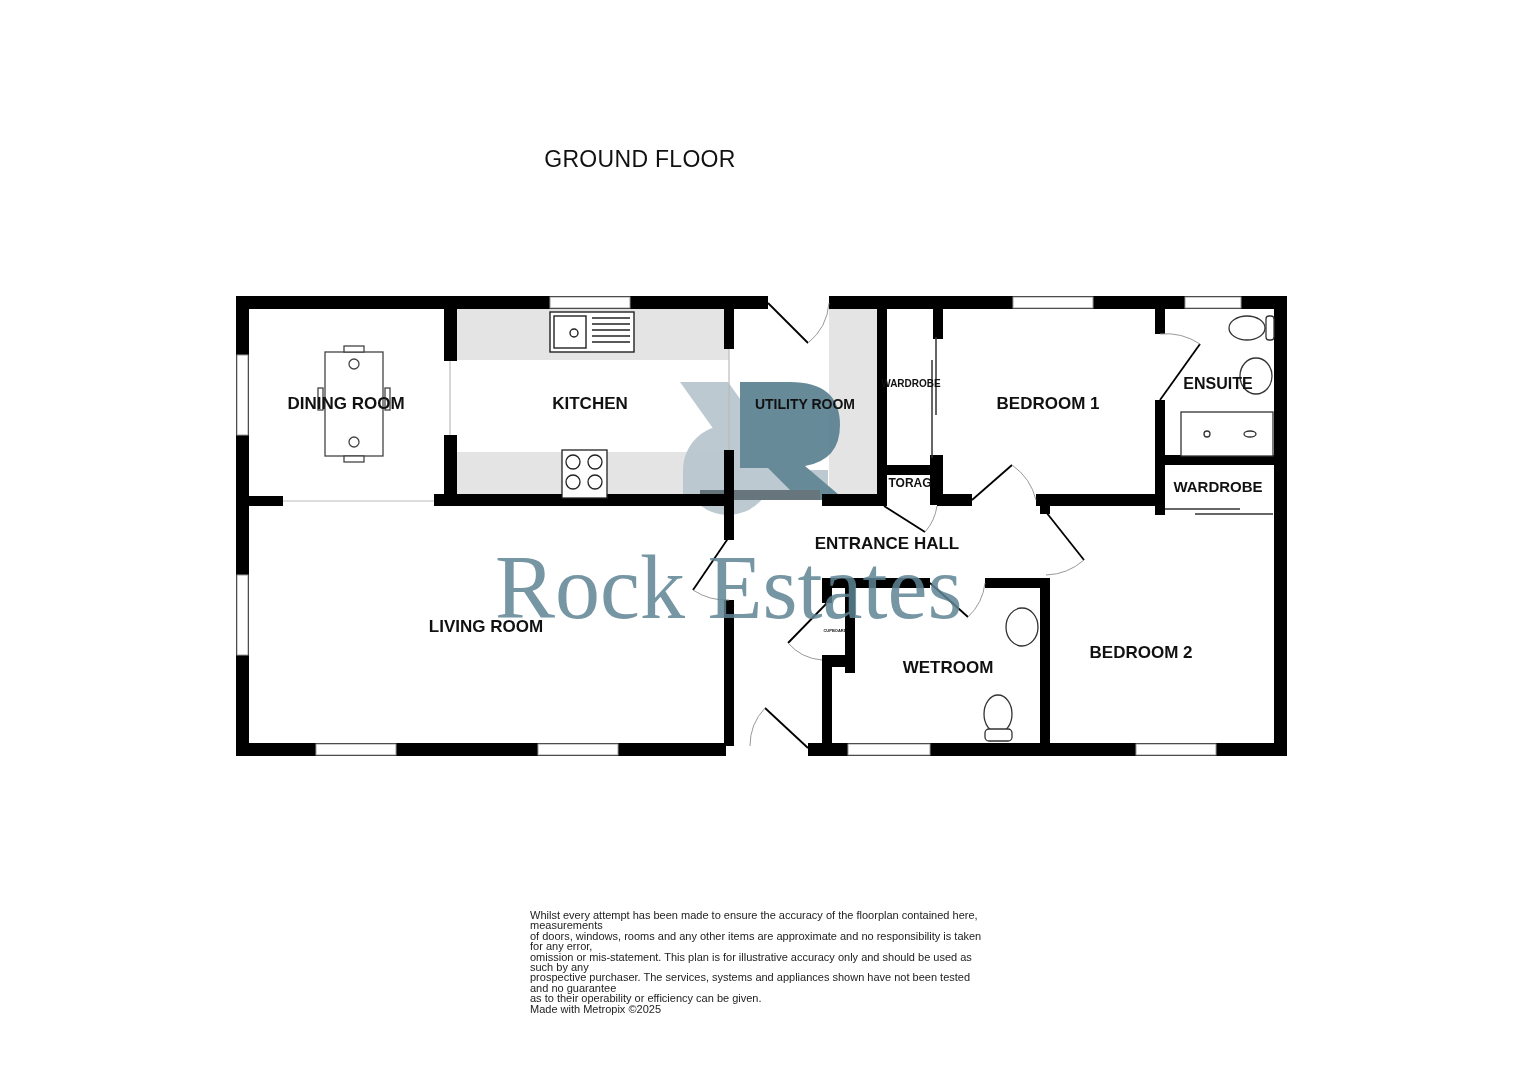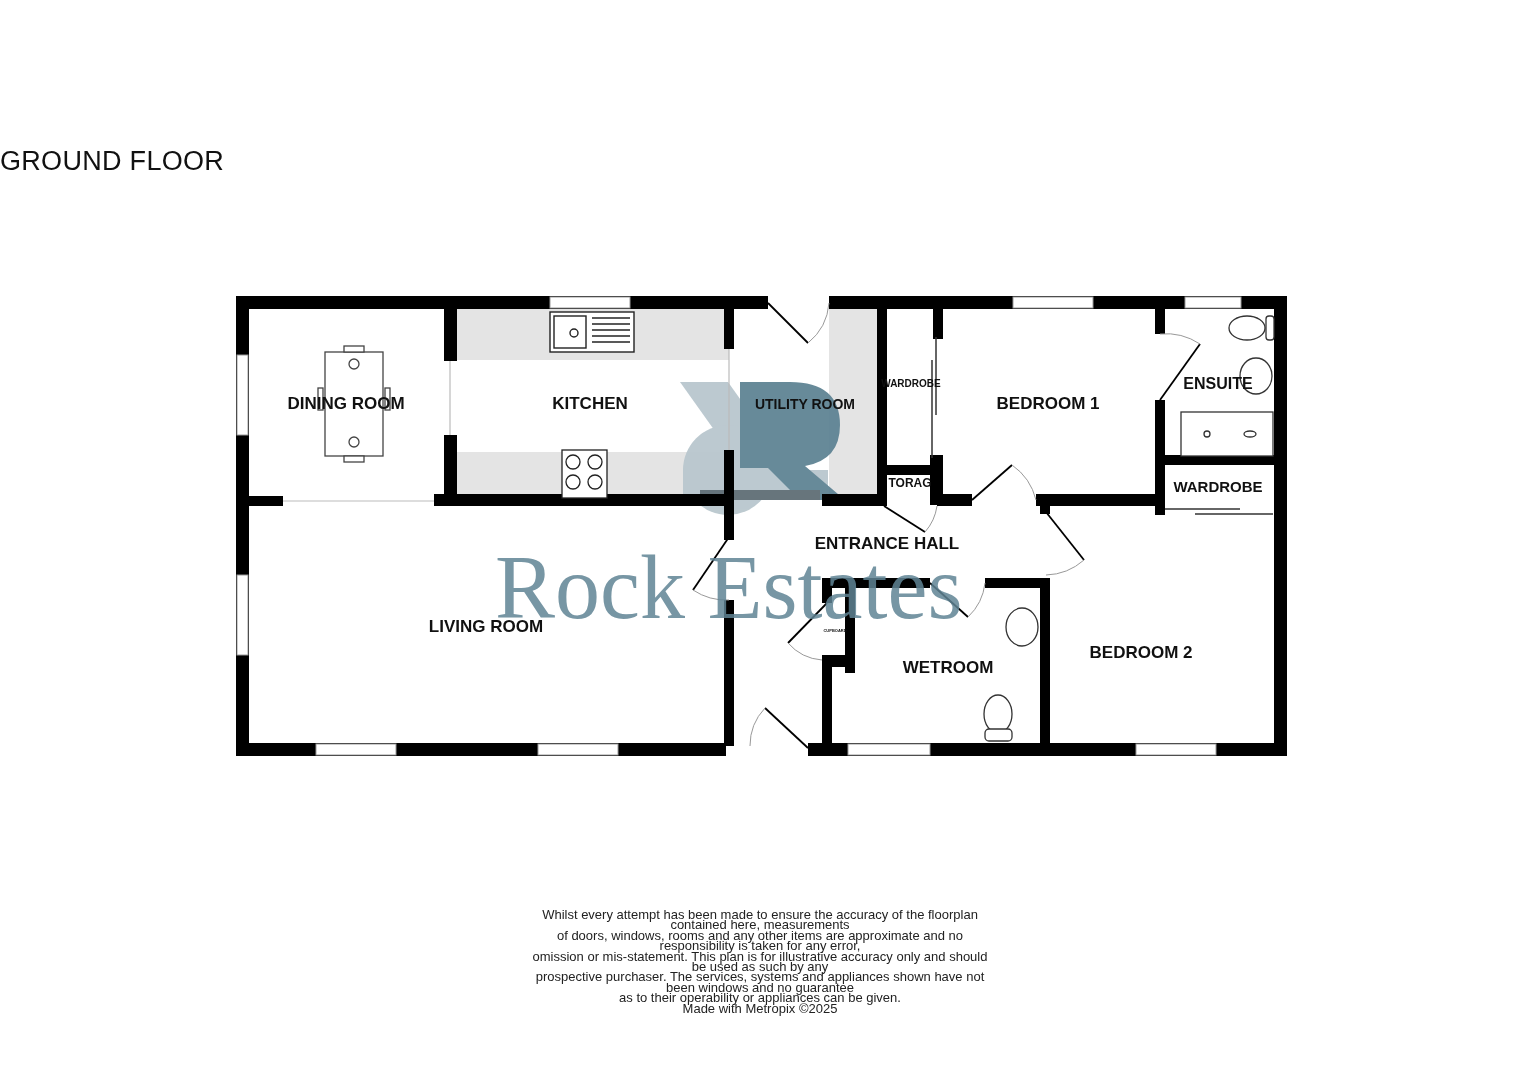--- a/index.html
+++ b/index.html
@@ -1,21 +1,21 @@
 <!DOCTYPE html>
 <html><head>
 <meta charset="utf-8">
 <style>
   html, body { margin: 0; padding: 0; background: #ffffff; }
   body { width: 1522px; height: 1080px; position: relative; overflow: hidden; font-family: "Liberation Sans", sans-serif; }
-  .title { position: absolute; left: 0; width: 1280px; top: 146px; font-size: 27px; color: #111; letter-spacing: 0.3px; }
+  .title { position: absolute; left: 0; width: 1280px; top: 146px; text-align: center; font-size: 23px; color: #111; letter-spacing: 0.3px; }
   svg.plan { position: absolute; left: 0; top: 0; }
   .room-label { font-family: "Liberation Sans", sans-serif; font-weight: bold; fill: #111; }
   .wm-text { font-family: "Liberation Serif", "DejaVu Serif", serif; }
-  .disclaimer { position: absolute; left: 530px; width: 460px; top: 910px; text-align: center; font-size: 13px; line-height: 10.4px; color: #222; }
+  .disclaimer { position: absolute; left: 530px; width: 460px; top: 910px; text-align: left; font-size: 11px; line-height: 10.4px; color: #222; }
 </style>
 </head>
 <body>
 
 <div class="title">GROUND FLOOR</div>
 
 <svg class="plan" width="1522" height="1080" viewBox="0 0 1522 1080">
 
   <g fill="#e4e4e4">
     <rect x="457" y="309" width="272" height="51"></rect>
@@ -194,16 +194,16 @@
     <text class="room-label" x="1141" y="658" font-size="17" text-anchor="middle">BEDROOM 2</text>
   </g>
 
   <text class="wm-text" x="495" y="618" font-size="90" fill="#5f8494" fill-opacity="0.85">Rock Estates</text>
 </svg>
 
 <div class="disclaimer">
   <div>Whilst every attempt has been made to ensure the accuracy of the floorplan contained here, measurements</div>
   <div>of doors, windows, rooms and any other items are approximate and no responsibility is taken for any error,</div>
   <div>omission or mis-statement. This plan is for illustrative accuracy only and should be used as such by any</div>
-  <div>prospective purchaser. The services, systems and appliances shown have not been windows and no guarantee</div>
-  <div>as to their operability or appliances can be given.</div>
+  <div>prospective purchaser. The services, systems and appliances shown have not been tested and no guarantee</div>
+  <div>as to their operability or efficiency can be given.</div>
   <div>Made with Metropix ©2025</div>
 </div>
 
 </body></html>

